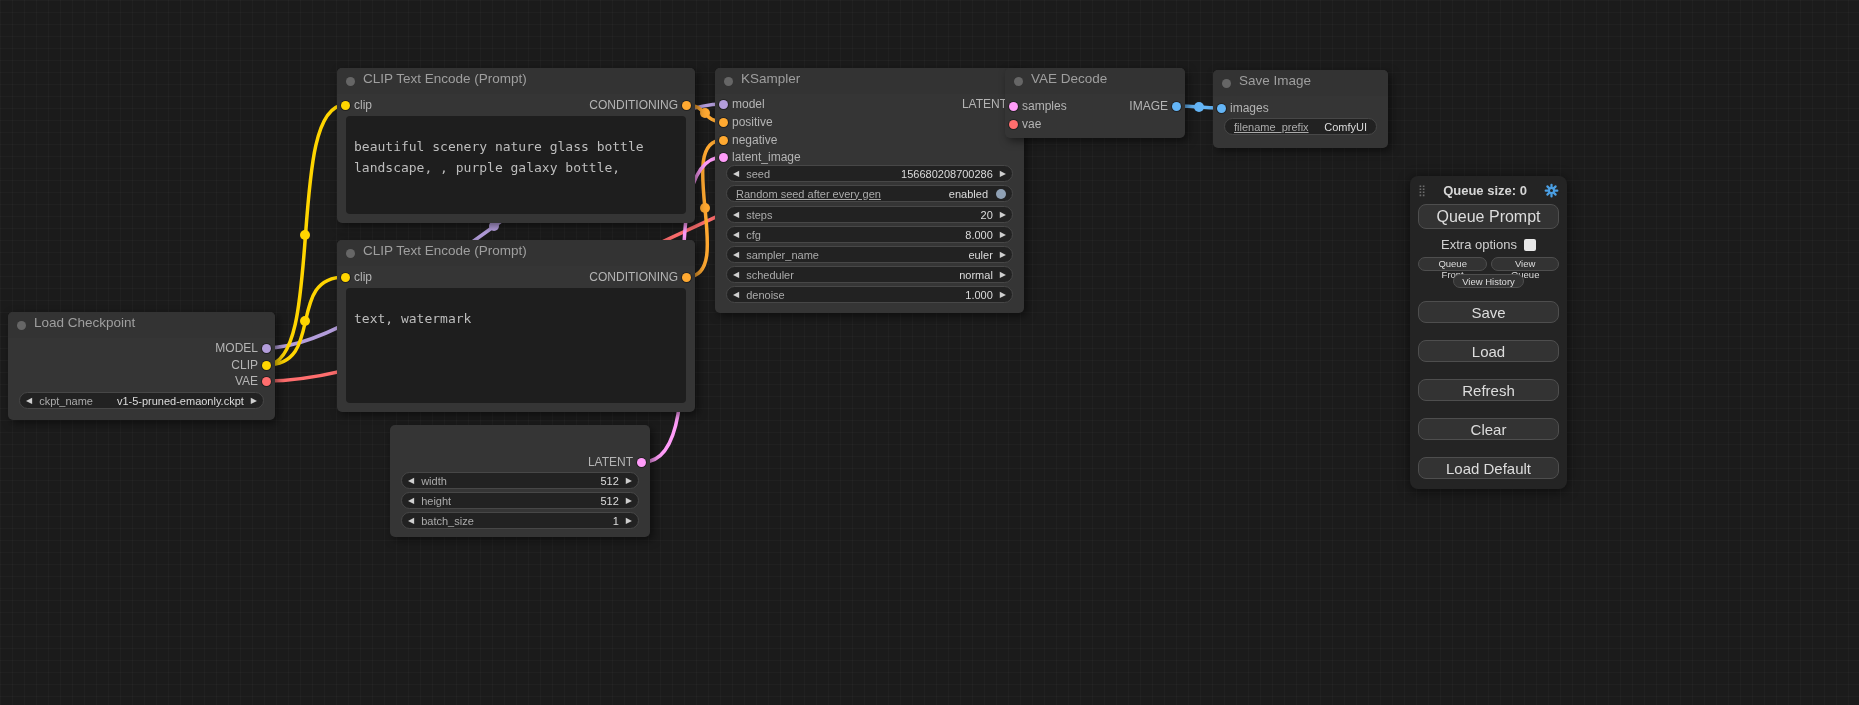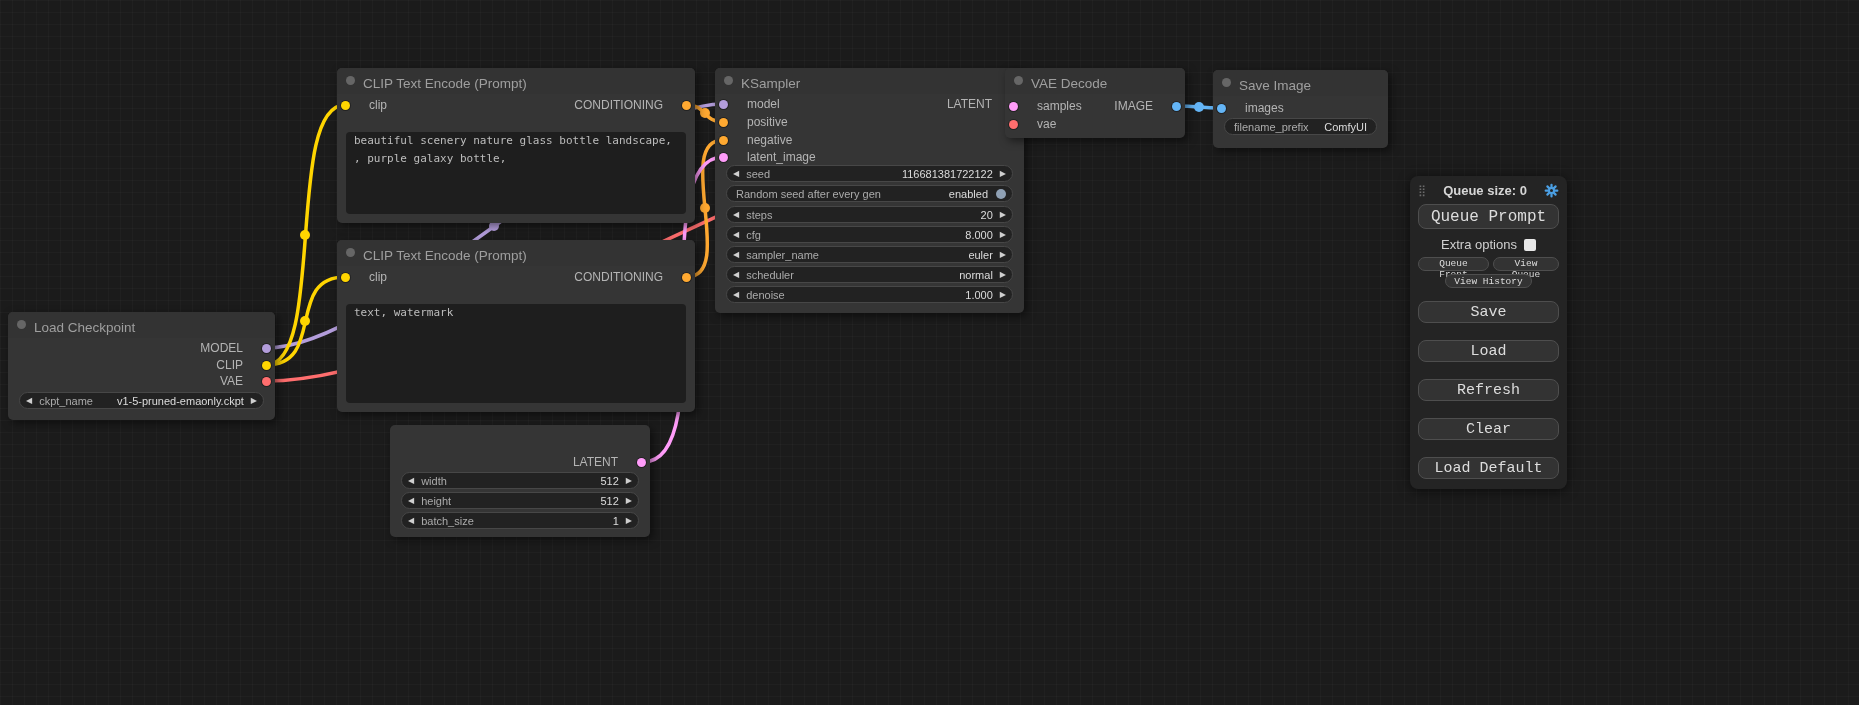--- a/index.html
+++ b/index.html
@@ -12,55 +12,55 @@
       linear-gradient(rgba(255,255,255,0.025) 1px, transparent 1px),
       linear-gradient(90deg, rgba(255,255,255,0.025) 1px, transparent 1px);
     background-size:12px 12px;
   }
   #wires { position:absolute; left:0; top:0; z-index:1; }
   .wire { fill:none; stroke-width:3.5; stroke-linecap:round; }
 
   .node { position:absolute; z-index:2; background:#353535; border-radius:5px;
           box-shadow:3px 3px 9px rgba(0,0,0,0.5); }
   .node-title { height:26px; background:#333333; border-radius:5px 5px 0 0;
-          display:flex; align-items:flex-start; gap:8px; padding:8px 9px;
+          display:flex; align-items:flex-end; gap:8px; padding:8px 9px;
           font-size:13.5px; color:#9f9f9f; }
   .title-dot { width:9px; height:9px; border-radius:50%; background:#666; flex:none; }
 
-  .slot { position:absolute; height:14px; display:flex; align-items:center; gap:19px;
+  .slot { position:absolute; height:14px; display:flex; align-items:center; gap:4px;
           font-size:12px; color:#b4b4b4; }
   .slot-in  { left:4px; }
   .slot-out { right:4px; }
   .slot-dot { width:9px; height:9px; border-radius:50%; flex:none;
               box-shadow:0 0 0 1px rgba(0,0,0,0.35); }
 
   .widget { position:absolute; left:11px; right:11px; height:17px; background:#222;
             border:1px solid #474747; border-radius:9px; display:flex; align-items:center;
             padding:0 6px; font-size:11px; color:#ababab; }
   .arrow  { font-size:8px; color:#cfcfcf; line-height:1; }
   .wlabel { margin-left:7px; white-space:nowrap; }
-  .widget.noarrow .wlabel { margin-left:3px; }
+  .widget.noarrow .wlabel { margin-left:3px;text-decoration:underline; }
   .wvalue { margin-left:auto; margin-right:7px; color:#dcdcdc; white-space:nowrap; }
   .widget.noarrow .wvalue { margin-right:3px; }
   .toggle-dot { width:10px; height:10px; border-radius:50%; flex:none; margin-left:5px; }
 
   .prompt-text { position:absolute; left:9px; right:9px; top:48px; bottom:9px;
-            background:#1e1e1e; border-radius:4px; padding:0 8px;
-            font-family:"DejaVu Sans Mono", monospace; font-size:11px; line-height:1.6;
-            color:#bdbdbd; white-space:pre-wrap; word-break:break-word;margin-top:16px; }
+            background:#1e1e1e; border-radius:4px; padding:21px 8px;
+            font-family:"DejaVu Sans Mono", monospace; font-size:13px; line-height:1.6;
+            color:#bdbdbd; white-space:pre-wrap; word-break:break-word; }
 
   .menu { position:absolute; z-index:3; left:1410px; top:176px; width:157px;
           background:#242424; border-radius:8px; box-shadow:0 2px 12px rgba(0,0,0,0.6);
           padding:5px 8px 10px; display:flex; flex-direction:column; }
   .menu-header { display:flex; align-items:center; gap:5px; padding:2px 0 6px;
           color:#d6d6d6; font-size:13px; }
   .drag-handle { color:#6b6b6b; font-size:11px; cursor:grab; }
   .queue-size { flex:1; text-align:center;font-weight:bold; }
   .menu button { background:#333; border:1px solid #4e4e4e; color:#ddd;
-          border-radius:8px; font-family:Liberation Mono, monospace; cursor:pointer; }
+          border-radius:8px; font-family:Liberation Sans, sans-serif; cursor:pointer; }
   .btn-queue { height:25px; font-size:16px; margin-bottom:4px; }
   .btn-big   { height:22px; font-size:15px; margin-top:17px; }
   .btn-big.gap-top { margin-top:13px; }
   .extra-row { display:flex; align-items:center; justify-content:center; gap:7px;
           font-size:13px; color:#d0d0d0; padding:4px 0 2px; }
   .checkbox { width:12px; height:12px; background:#e8e8e8; border-radius:2px; }
   .small-row { display:flex; justify-content:center; gap:4px; margin-top:3px; }
   .btn-small { font-size:9.5px; height:14px; border-radius:8px; padding:0 8px; color:#c8c8c8; }
 </style>
 </head>
@@ -191,21 +191,21 @@
       <span class="slot-dot" style="background-color: rgb(255, 156, 249);"></span>
       <span>latent_image</span>
     </div>
     <div class="slot slot-out" style="top:29px">
       <span>LATENT</span>
       <span class="slot-dot" style="background-color: rgb(255, 156, 249);"></span>
     </div>
     <div class="widget" style="top:97px">
       <span class="arrow">◀</span>
       <span class="wlabel">seed</span>
-      <span class="wvalue">116681381722122</span>
+      <span class="wvalue">156680208700286</span>
       <span class="arrow">▶</span>
     </div>
     <div class="widget noarrow" style="top:117px">
       <span class="wlabel">Random seed after every gen</span>
       <span class="wvalue">enabled</span>
       <span class="toggle-dot" style="background-color: rgb(143, 160, 180);"></span>
     </div>
     <div class="widget" style="top:138px">
       <span class="arrow">◀</span>
       <span class="wlabel">steps</span>

